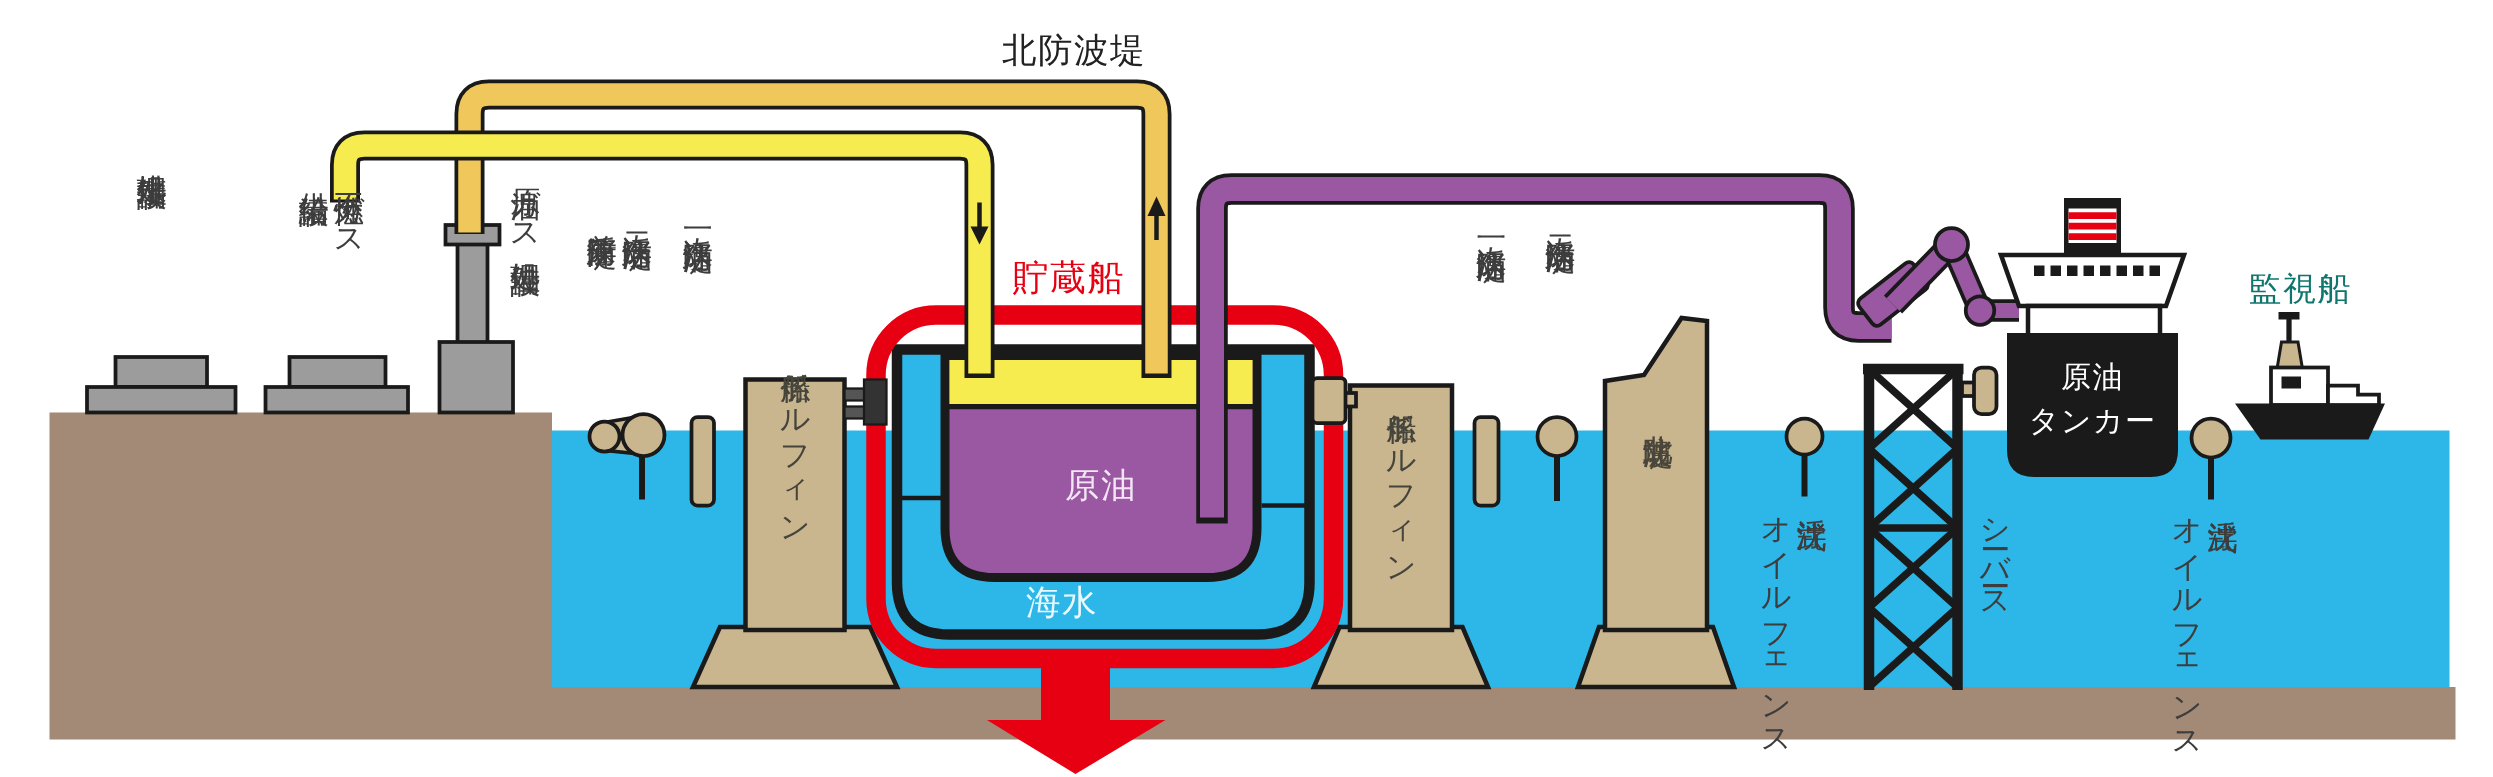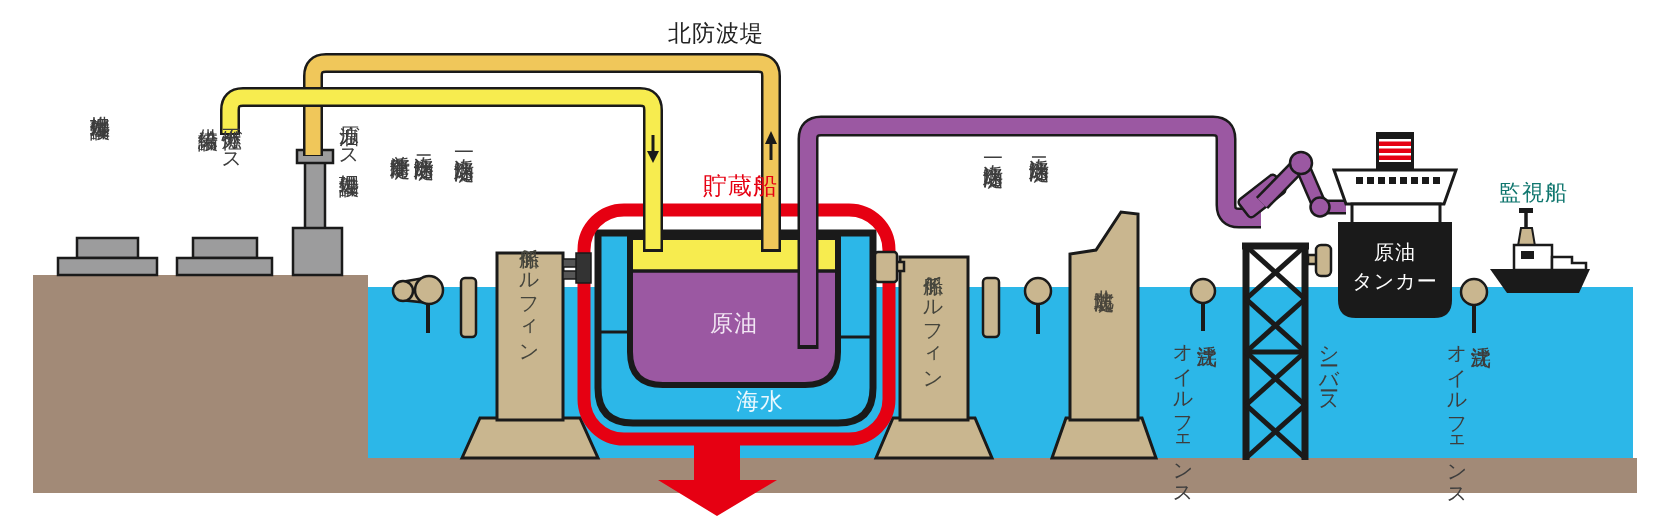--- a/index.html
+++ b/index.html
@@ -18,23 +18,23 @@
   .c-fillyellow{fill:var(--pipe_yellow);}
   .c-red{fill:var(--red);}
   .c-black{fill:var(--outline);}
   .o{stroke:var(--outline);}
   .pipe-under{fill:none;stroke:var(--outline);}
   
   .lbl{position:absolute;color:var(--label);font-size:20px;line-height:1.18;letter-spacing:1px;white-space:pre;}
   .v{writing-mode:vertical-rl;}
   .h{writing-mode:horizontal-tb;}
   .lbl-gas{left:668px;top:20px;font-size:23px;color:#222;}
-  .lbl-storage{left:675px;top:172px;font-size:24px;color:var(--red);margin-left:28px;}
+  .lbl-storage{left:675px;top:172px;font-size:24px;color:var(--red);}
   .lbl-oil{left:684px;top:310px;width:100px;text-align:center;color:#F2E6F4;font-size:23px;}
-  .lbl-sea{left:684px;top:388px;width:100px;text-align:right;color:#EAF8FE;font-size:23px;}
+  .lbl-sea{left:684px;top:388px;width:100px;text-align:left;color:#EAF8FE;font-size:23px;}
   .lbl-drain{left:88px;top:100px;}
   .lbl-inert{left:196px;top:113px;}
   .lbl-cproc{left:337px;top:110px;}
   .lbl-boom2L{left:388px;top:140px;}
   .lbl-boom1L{left:452px;top:142px;}
   .lbl-dol1{left:517px;top:233px;color:#45453C;}
   .lbl-dol2{left:921px;top:260px;color:#45453C;}
   .lbl-boom1R{left:981px;top:148px;}
   .lbl-boom2R{left:1027px;top:142px;}
   .lbl-break{left:1092px;top:274px;color:#4A463C;}

